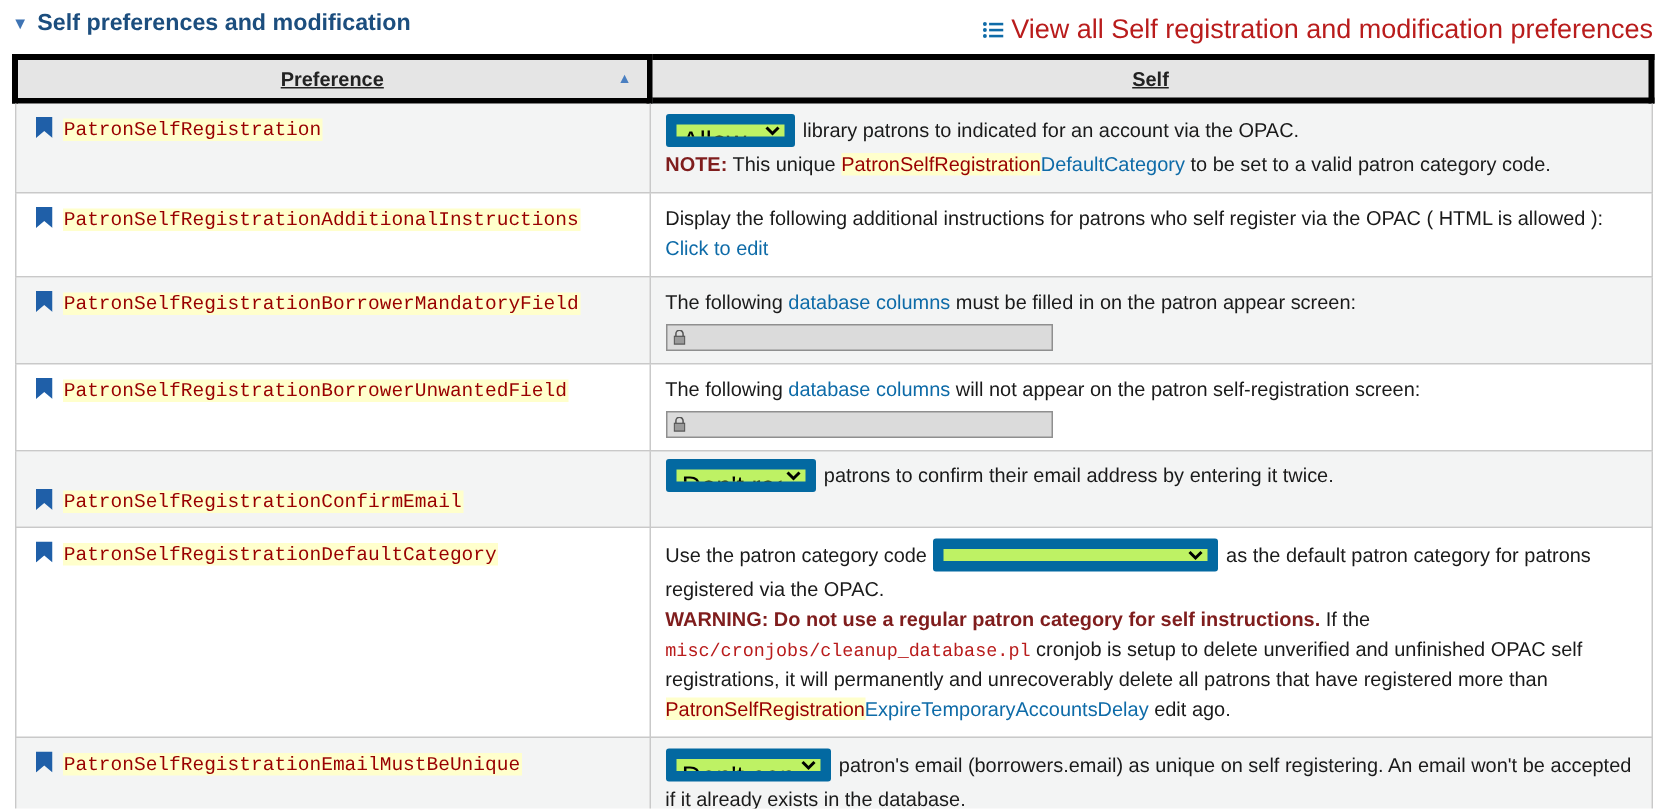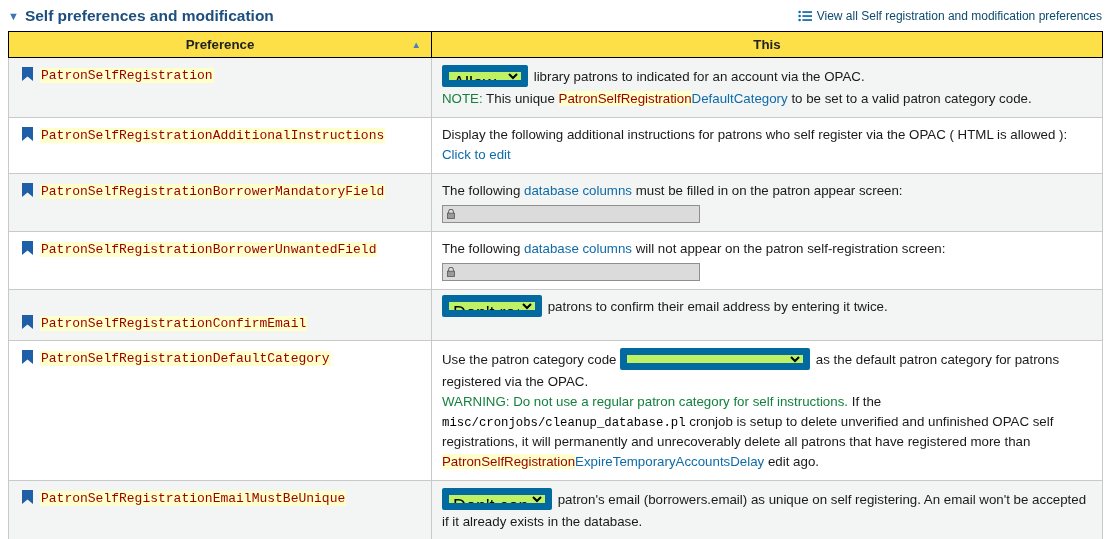--- a/index.html
+++ b/index.html
@@ -13,31 +13,31 @@
   .top-bar {
     display: flex; justify-content: space-between; align-items: flex-start;
     padding: 7px 8px 6px 8px;
   }
   .section-title {
     color: #1c4e7e; font-weight: bold; font-size: 15.5px;
     display: flex; align-items: center; gap: 6px; cursor: pointer;
   }
   .collapse-arrow { color: #3f74b4; font-size: 11px; line-height: 1; }
   .view-all {
-    color: #0c4a6e; font-size: 12px; text-decoration: none;
+    color: #b91c1c; font-size: 18px; text-decoration: none;
     display: flex; align-items: center; gap: 5px; margin-top: 2px;
   }
   table.prefs {
     border-collapse: collapse; table-layout: fixed;
     width: 1095px; margin-left: 8px;
   }
   th {
-    background: #fde047; border: 1px solid #000000;
+    background: #e5e5e5; border: 4px solid #000000;
     font-weight: bold; font-size: 13.3px; color: #222;
-    padding: 5px 6px; text-align: center;
+    padding: 5px 6px; text-align: center; text-decoration: underline;
   }
   th.pref-th { width: 423px; position: relative; cursor: pointer; }
   th.value-th { cursor: pointer; }
   .sort-arrow {
     position: absolute; right: 10px; top: 8px;
     color: #4a7fc1; font-size: 9.5px; line-height: 1;
   }
   td {
     border: 1px solid #c9c9c9; vertical-align: top;
     padding: 7px 10px 8px 10px;
@@ -46,38 +46,38 @@
   tr.even td { background: #ffffff; }
   td.name-cell { padding-left: 13px; padding-top: 9px; white-space: nowrap; overflow: hidden; }
   .bookmark { display: inline-block; margin-right: 7px; vertical-align: -2px; cursor: pointer; }
   .pref-name {
     font-family: "Liberation Mono", monospace; font-size: 13px;
     color: #990000; background: #ffffcc; padding: 0 1px;
   }
   .line { line-height: 1.5; }
   a.lnk { color: #0e6ba8; text-decoration: none; cursor: pointer; }
   .term { background: #ffffcc; color: #990000; }
-  b.strong { font-weight: normal; color: #15803d; margin-top: 23px; }
+  b.strong { font-weight: bold; color: #7f1d1d; margin-top: 23px; }
   select.pref-select {
     font-family: "Liberation Sans", sans-serif; font-size: 18px;
     height: 22px; border: 7px solid #0369a1; background: #bef264;
     border-radius: 2px; vertical-align: middle; margin: 0 2px 2px 0;
   }
   .locked-input {
     width: 258px; height: 18px; margin-top: 4px;
     background: #dbdbdb; border: 1px solid #8f8f8f;
     display: flex; align-items: center; padding: 0 4px; cursor: default;
   }
   input.num-input {
     width: 55px; height: 20px; border: 1px solid #6f6f6f;
     font-family: "Liberation Sans", sans-serif; font-size: 13px;
     padding: 1px 5px; vertical-align: middle; margin: 0 2px;
   }
   code.path {
-    font-family: "Liberation Mono", monospace; font-size: 12.3px; color: #000000;
+    font-family: "Liberation Mono", monospace; font-size: 12.3px; color: #b91c1c;
   }
 </style>
 </head>
 <body>
 
 <div class="top-bar">
   <div class="section-title">
     <span class="collapse-arrow">▼</span>
     <span>Self preferences and modification</span>
   </div>
@@ -97,21 +97,21 @@
 </div>
 
 <table class="prefs">
   <thead>
     <tr>
       <th class="pref-th">
         <span>Preference</span>
         <span class="sort-arrow">▲</span>
       </th>
       <th class="value-th">
-        <span>This</span>
+        <span>Self</span>
       </th>
     </tr>
   </thead>
   <tbody>
 
     <tr class="odd">
       <td class="name-cell">
         <span class="bookmark"><svg width="11" height="14" viewBox="0 0 11 14">
               <path d="M0 0 H11 V14 L5.5 9.4 L0 14 Z" fill="#1f5fa8"></path>
             </svg></span><span class="pref-name">PatronSelfRegistration</span>

